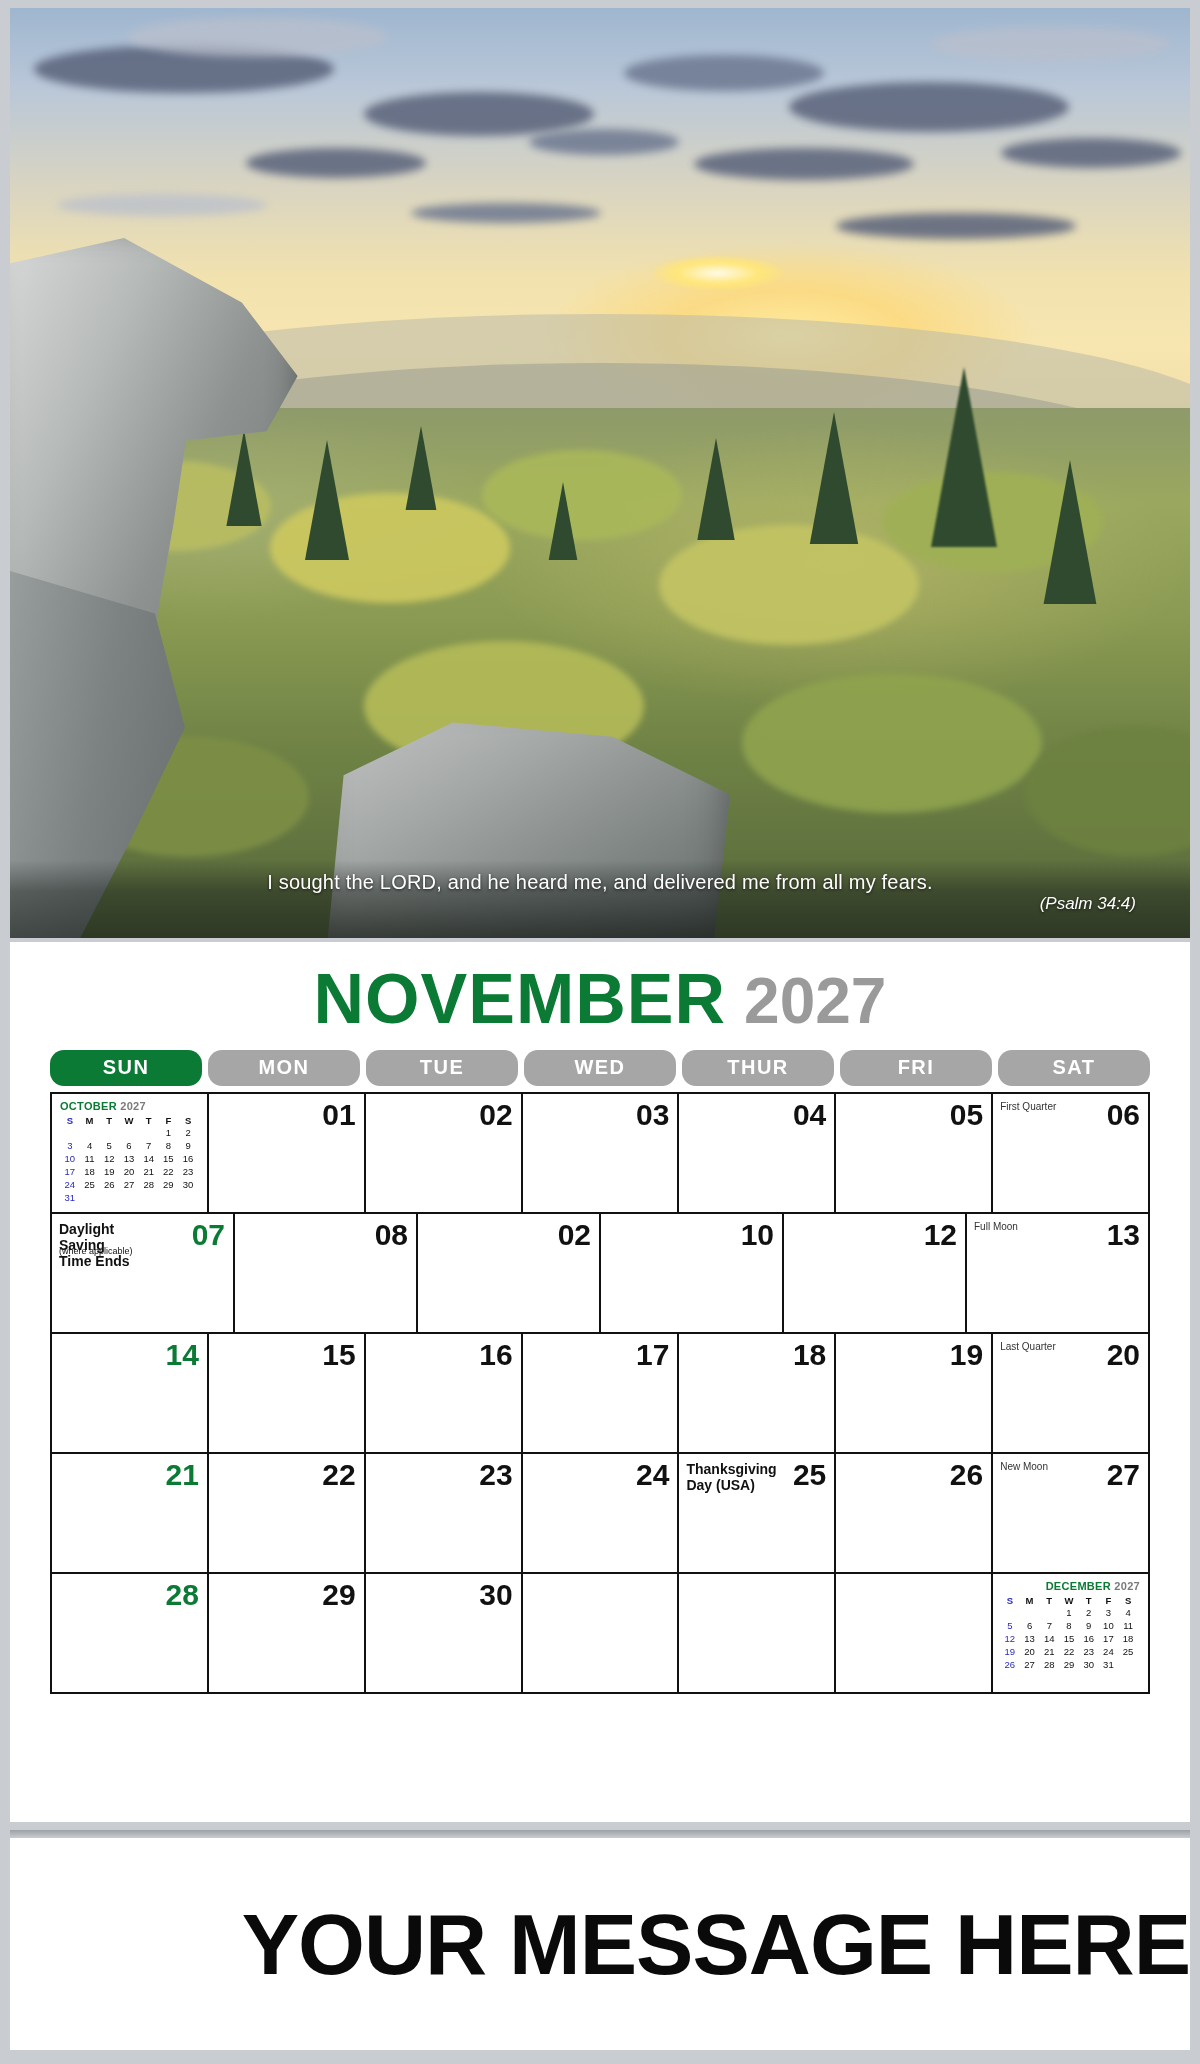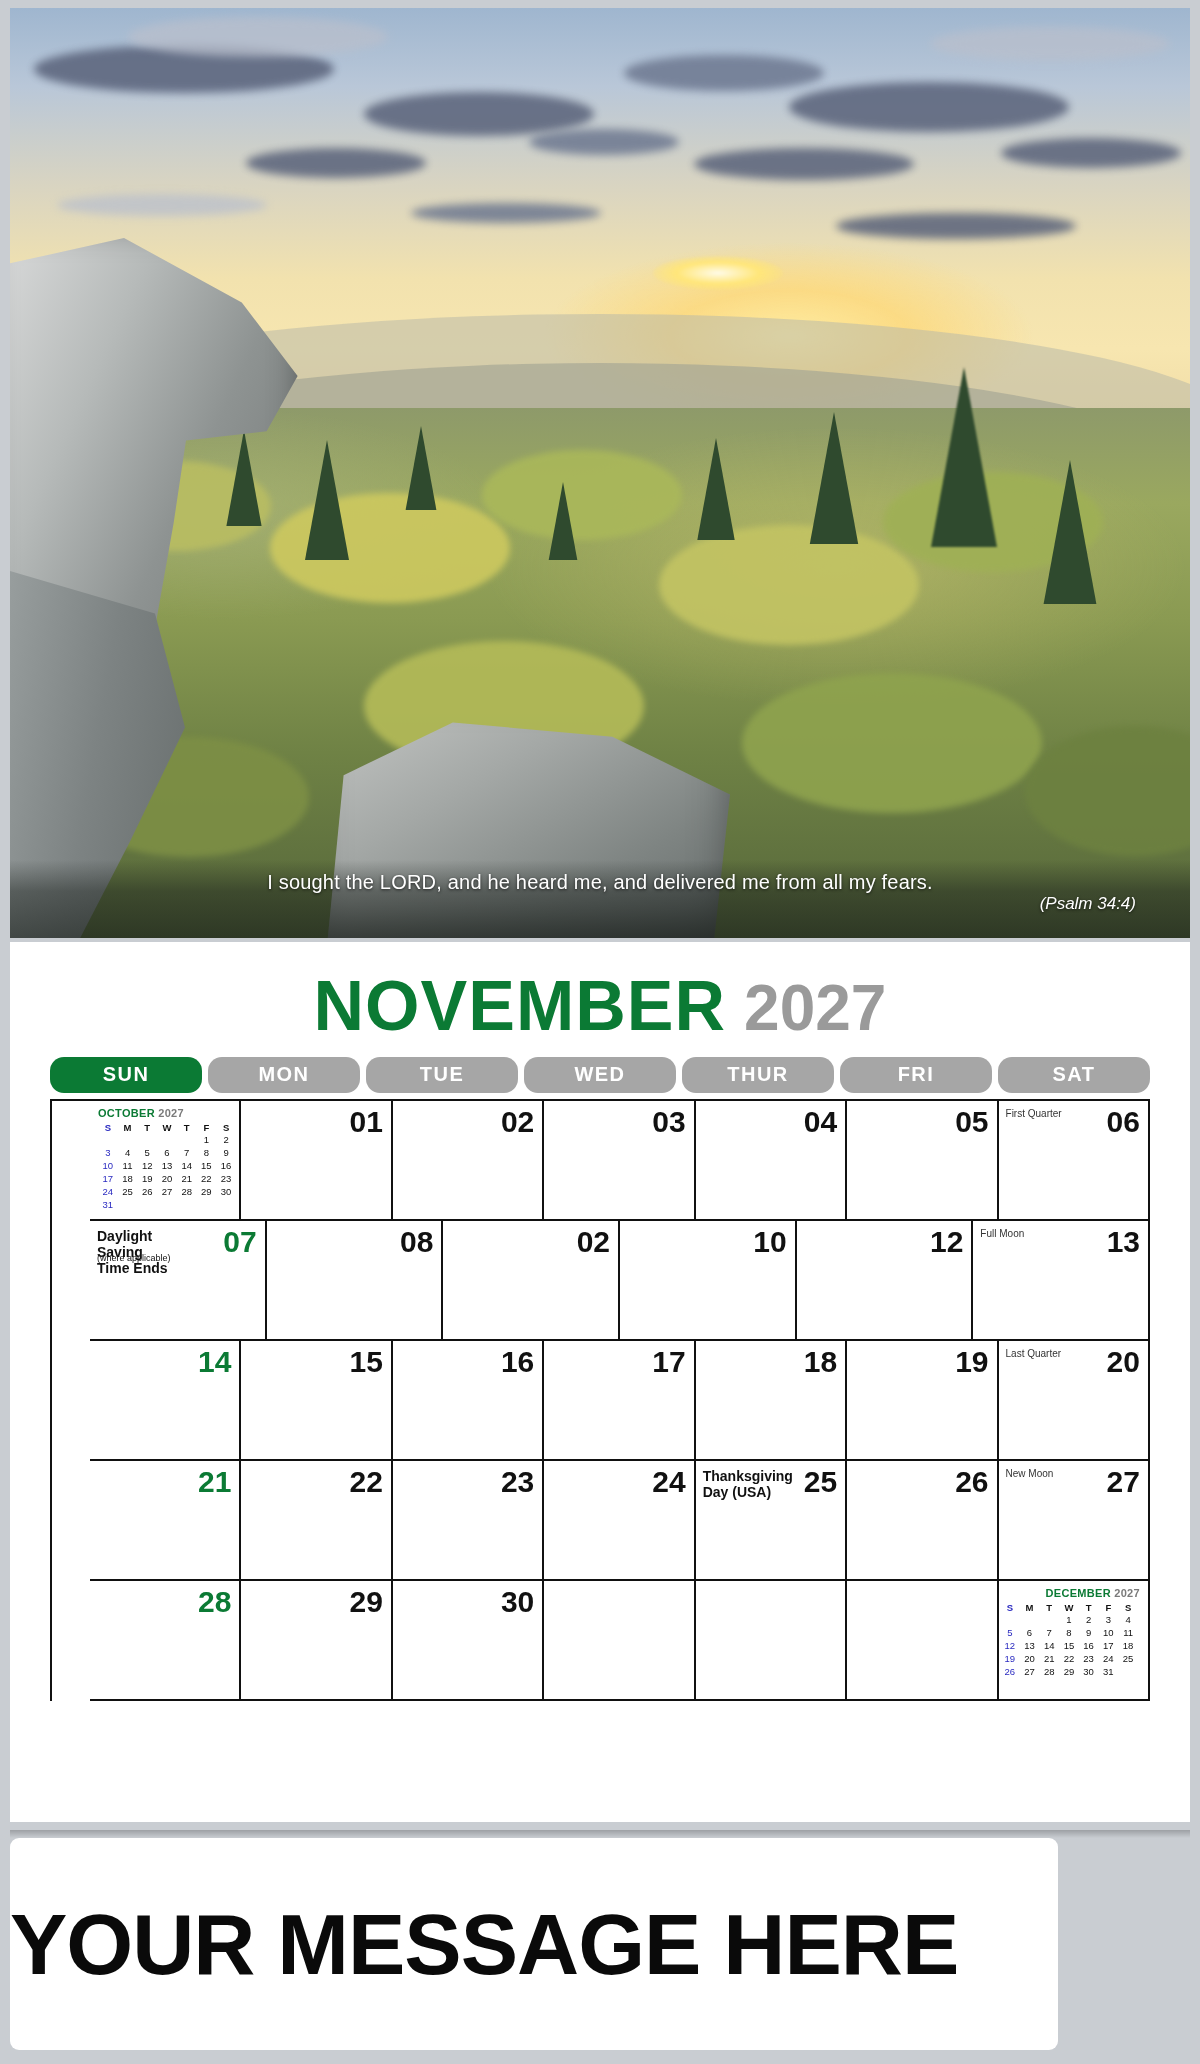--- a/index.html
+++ b/index.html
@@ -149,21 +149,21 @@
     top: 942px;
     width: 1180px;
     height: 880px;
     background: #ffffff;
   }
   .cal-title {
     display: flex;
     align-items: baseline;
     justify-content: center;
     gap: 18px;
-    padding-top: 29px;
+    padding-top: 22px;
   }
   .cal-month {
     font-size: 70px;
     font-weight: bold;
     color: #0b7a34;
     letter-spacing: 1px;
     line-height: 1;
   }
   .cal-year {
     font-size: 64px;
@@ -190,21 +190,20 @@
   }
   .dow.sun { background: #0b7a34; }
 
   .grid {
     margin: 0 40px;
     border-top: 2px solid #111;
     border-left: 2px solid #111;
   }
   .week {
     display: flex;
-    margin-left: 38px;
   }
   .cell {
     position: relative;
     flex: 1 1 0;
     height: 120px;
     border-right: 2px solid #111;
     border-bottom: 2px solid #111;
     box-sizing: border-box;
   }
   .daynum {
@@ -261,27 +260,26 @@
     line-height: 1.25;
   }
   .mini th { font-weight: bold; }
   .mini td.sun, .mini th.sun { color: #2a2ac0; }
 
   
   .msg-panel {
     position: absolute;
     left: 10px;
     top: 1838px;
-    width: 1048px;
+    width: 1180px;
     height: 212px;
     background: #ffffff;
     display: flex;
     align-items: center;
-    justify-content: flex-start;
-    border-radius: 9px;
+    justify-content: flex-end;
   }
   .msg-text {
     font-size: 86px;
     font-weight: bold;
     letter-spacing: -1px;
     color: #0a0a0a;
     white-space: nowrap;
   }
   .divider-shadow {
     position: absolute;

